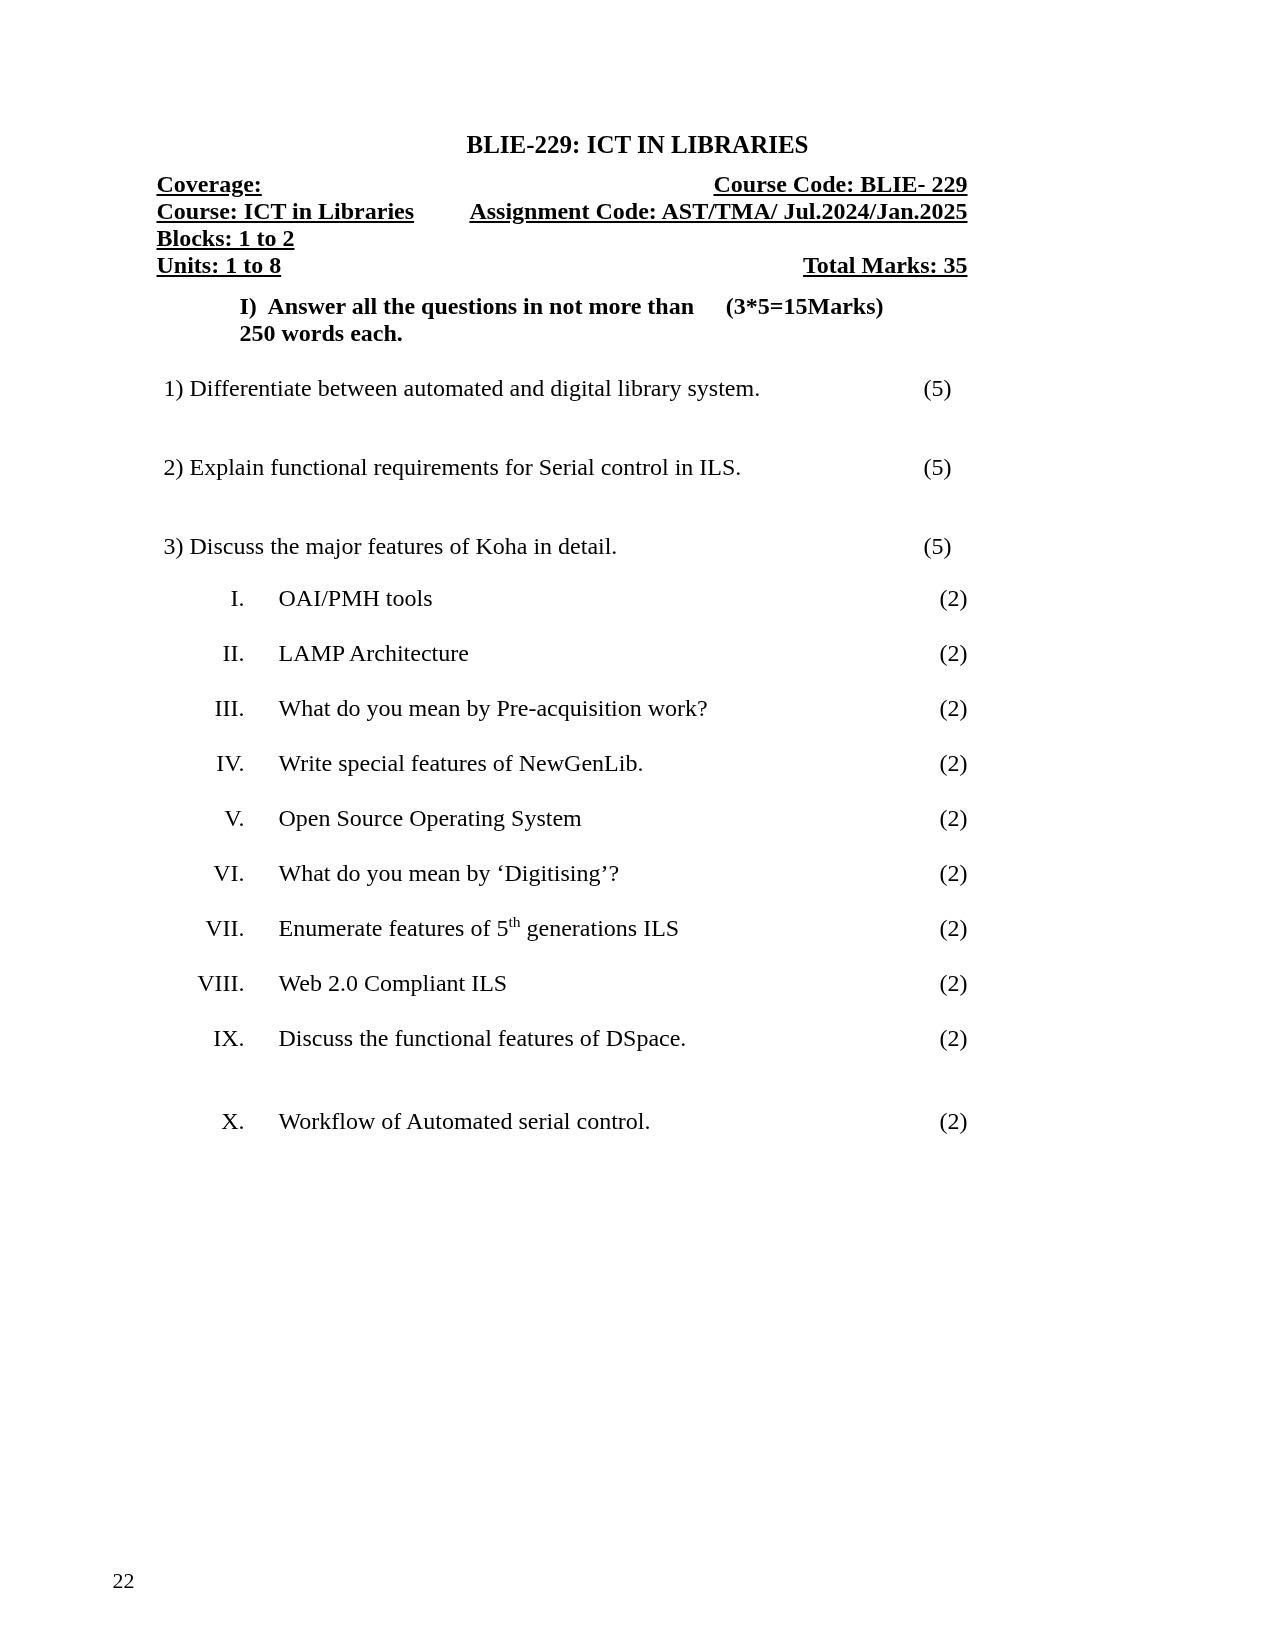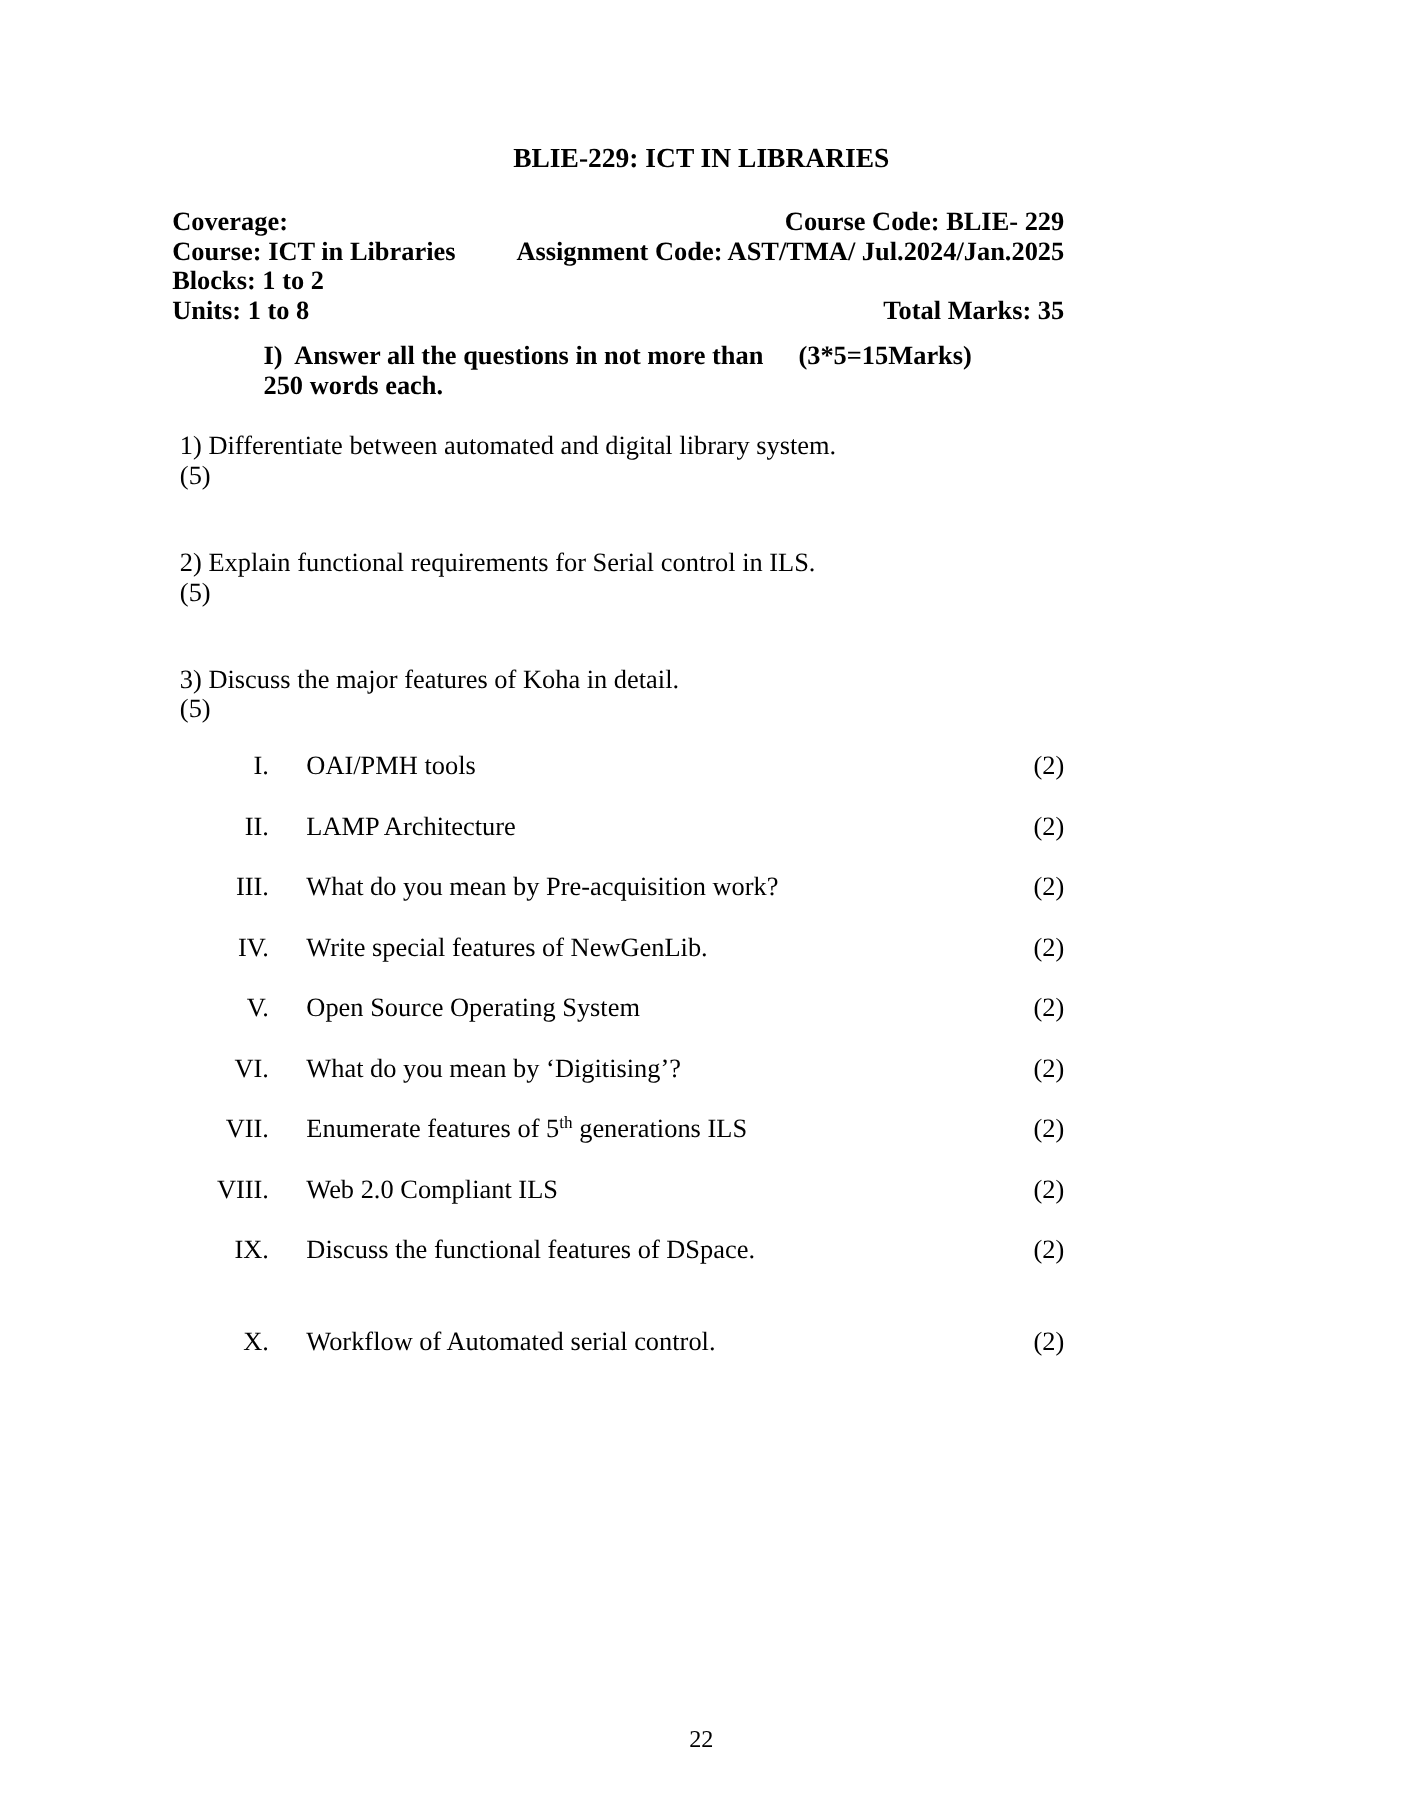--- a/index.html
+++ b/index.html
@@ -16,43 +16,43 @@
     margin: 0 auto;
   }
   .title-block {
     padding-top: 126px;
     text-align: center;
     font-weight: bold;
     font-size: 25px;
     line-height: 37px;
   }
   .meta {
-    margin-top: 26px;
+    margin-top: 8px;
     padding-left: 60px;
     padding-right: 211px;
     font-weight: bold;
     line-height: 27px;
+    text-decoration: underline;
   }
   .meta-row { display: flex; justify-content: space-between; }
   .meta-row .right { text-align: right; }
   .sec1-head {
     margin-top: 14px;
     padding-left: 143px;
     padding-right: 295px;
     font-weight: bold;
     display: flex;
     justify-content: space-between;
     white-space: pre-wrap;
   }
   .question {
     padding-left: 67px;
     padding-right: 227px;
     display: flex;
     justify-content: space-between;
-    flex-direction: column;
   }
   .q1 { margin-top: 28px; }
   .q2, .q3 { margin-top: 52px; }
   .sec2-head {
     margin-top: 40px;
     font-weight: bold;
     line-height: 33px;
   }
   .sec2-line1 { padding-left: 143px; padding-right: 120px; }
   .sec2-line2 {
@@ -73,23 +73,23 @@
     line-height: 28px;
   }
   .roman-row.last { margin-top: 55px; }
   .numeral { width: 60px; text-align: right; flex: 0 0 60px; }
   .item-text { flex: 1 1 auto; padding-left: 34px; }
   .item-marks { flex: 0 0 auto; }
   sup { font-size: 0.65em; vertical-align: super; line-height: 0; }
   .footer {
     position: absolute;
     bottom: 56px;
-    left: 0;
+    left: 16px;
     width: 100%;
-    text-align: center;
+    text-align: left;
     font-size: 22px;
   }
 </style>
 </head>
 <body>
 
 <div class="page">
 
   <div class="title-block">
     <div>BLIE-229: ICT IN LIBRARIES</div>

